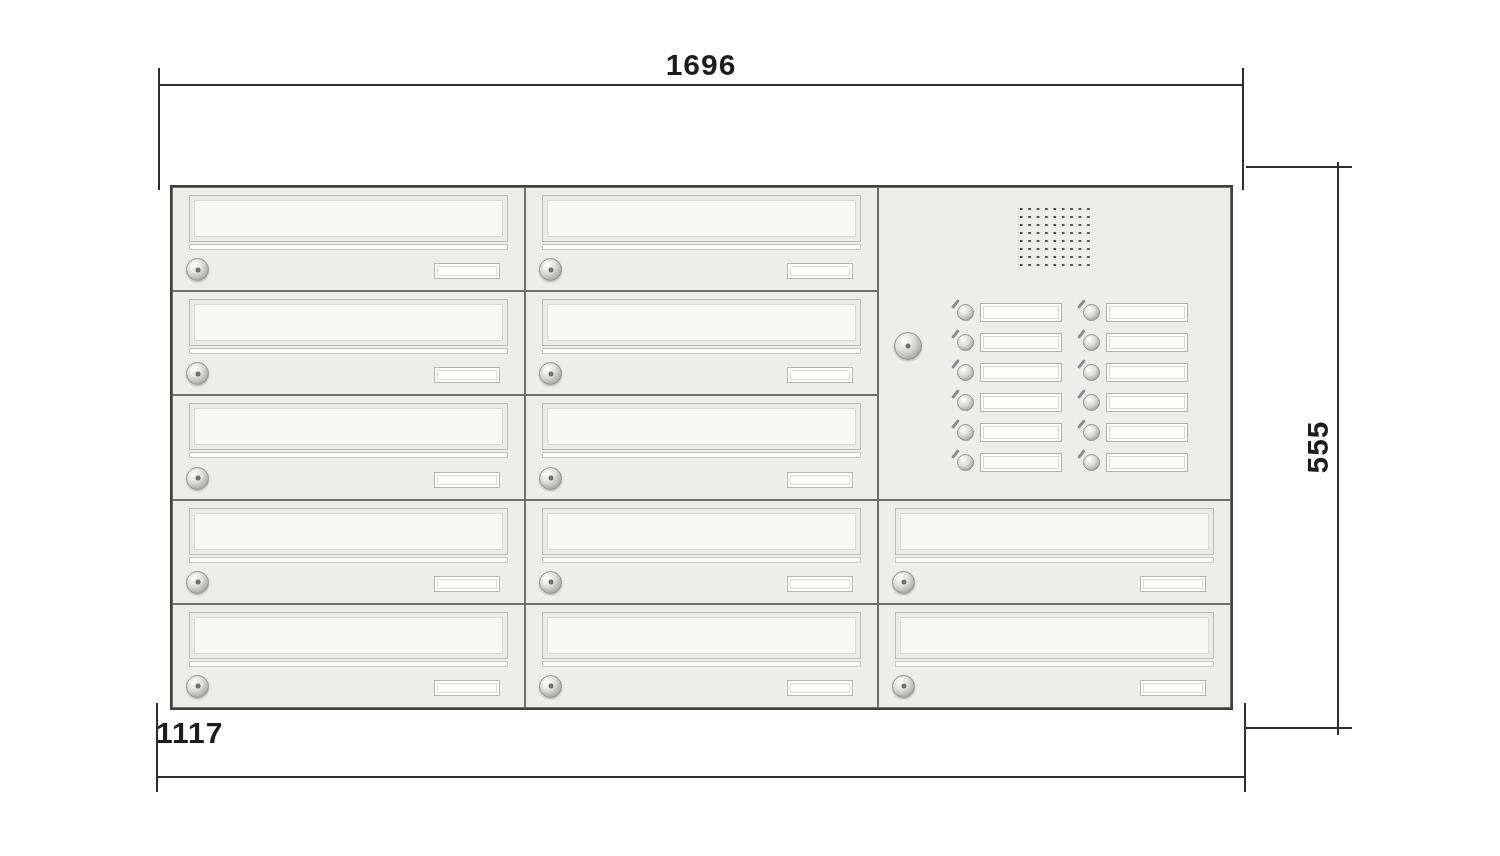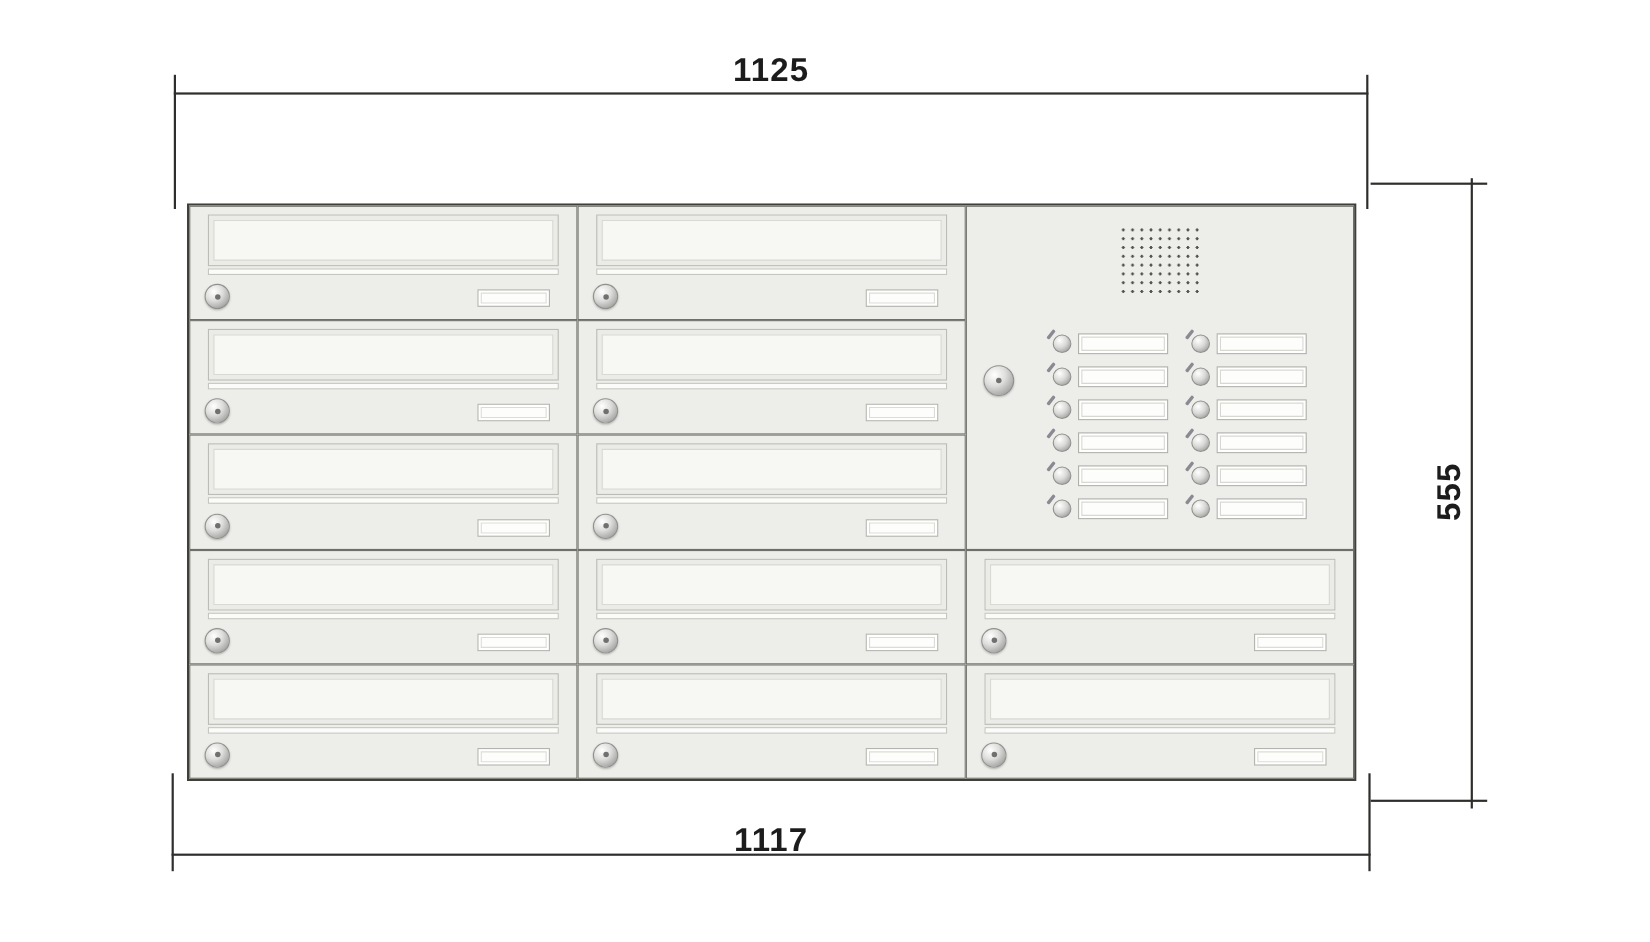--- a/index.html
+++ b/index.html
@@ -16,21 +16,21 @@
   .dim-top-label{left:158px;top:48px;width:1086px;text-align:center;}
 
   .dim-right-line{left:1337px;top:162px;width:2px;height:573px;}
   .dim-right-tick-top{left:1246px;top:166px;width:106px;height:2px;}
   .dim-right-tick-bottom{left:1246px;top:727px;width:106px;height:2px;}
   .dim-right-label{left:1318px;top:447px;transform:translate(-50%,-50%) rotate(-90deg);}
 
   .dim-bottom-line{left:156px;top:776px;width:1090px;height:2px;}
   .dim-bottom-ext-left{left:156px;top:703px;width:2px;height:89px;}
   .dim-bottom-ext-right{left:1244px;top:703px;width:2px;height:89px;}
-  .dim-bottom-label{left:156px;top:748px;width:1090px;text-align:center;}
+  .dim-bottom-label{left:156px;top:716px;width:1090px;}
 
   
   .unit{position:absolute;left:170px;top:185px;width:1063px;height:525px;border:2px solid #3f3f3c;
         background:var(--body,#edede9);box-sizing:border-box;}
   .unit-inner{position:absolute;inset:0;}
 
   .cell{position:absolute;border:1px solid var(--grid,#6f6f6a);background:var(--body,#edede9);box-sizing:border-box;}
   .flap{position:absolute;left:16px;right:16px;top:7px;height:45px;background:#f7f7f4;
         border:1px solid #bcbcb6;box-shadow:inset 0 0 0 4px #ebebe7, inset 0 0 0 5px #d9d9d3;}
   .slot{position:absolute;left:16px;right:16px;top:56px;height:4px;background:#fbfbf9;border:1px solid #c6c6c0;}
@@ -60,21 +60,21 @@
 </style>
 </head>
 <body>
 
 <div class="canvas">
 
   <div>
     <div class="hline dim-top-line"></div>
     <div class="vline dim-top-ext-left"></div>
     <div class="vline dim-top-ext-right"></div>
-    <div class="dim-label dim-top-label">1125</div>
+    <div class="dim-label dim-top-label">1696</div>
   </div>
 
   <div>
     <div class="vline dim-right-line"></div>
     <div class="hline dim-right-tick-top"></div>
     <div class="hline dim-right-tick-bottom"></div>
     <div class="dim-label dim-right-label">555</div>
   </div>
 
   <div>

